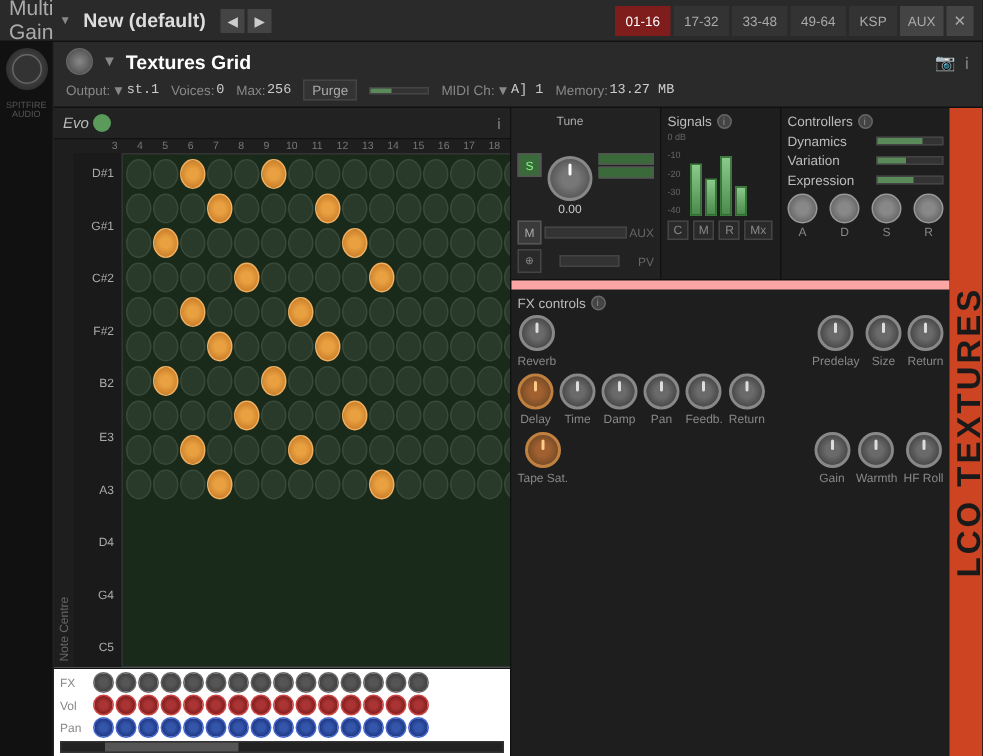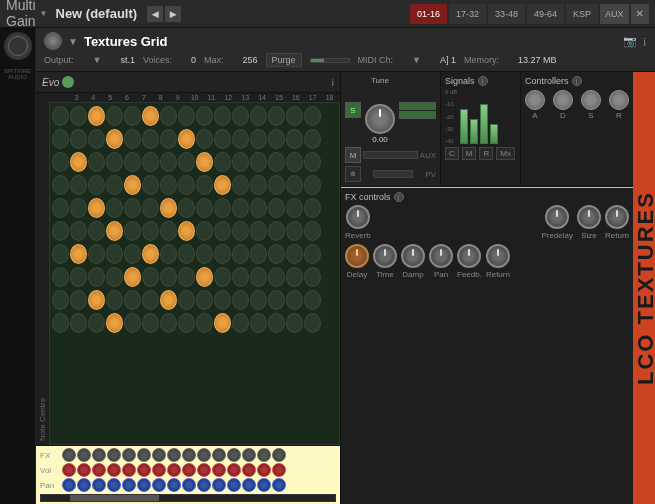--- a/index.html
+++ b/index.html
@@ -157,24 +157,25 @@
     .plugin-header-row2 {
       display: flex;
       align-items: center;
       gap: 8px;
       font-size: 9px;
       color: #888;
     }
     .header-meta {
       display: flex;
       align-items: center;
-      gap: 19px;
+      gap: 1px;
     }
     .meta-value {
       color: #ccc;
+      font-family: Liberation Mono, monospace;
     }
     .purge-btn {
       background: #333;
       color: #aaa;
       border: 1px solid #444;
       font-size: 9px;
       padding: 1px 5px;
       cursor: pointer;
     }
 
@@ -283,21 +284,21 @@
       border: 1px solid #3a4a3a;
       flex-shrink: 0;
     }
     .grid-cell.active {
       background: radial-gradient(circle, #e8a040 30%, #c07020 100%);
       border: 1px solid #f0b060;
     }
 
     
     .left-bottom {
-      background: #fef9c3;
+      background: #ffffff;
       border-top: 1px solid #111;
       padding: 2px 4px;
     }
     .left-bottom-row {
       display: flex;
       align-items: center;
       margin-bottom: 1px;
     }
     .lb-label {
       width: 22px;
@@ -510,21 +511,21 @@
       background: radial-gradient(circle, #888 30%, #555 100%);
       border: 1px solid #999;
     }
     .adsr-label {
       font-size: 8px;
       color: #888;
     }
 
     
     .fx-controls-section {
-      border-top: 1px solid #fca5a5;
+      border-top: 6px solid #fca5a5;
       padding: 4px;
     }
     .fx-row {
       display: flex;
       align-items: center;
       gap: 4px;
       margin-bottom: 4px;
     }
     .fx-knob-group {
       display: flex;
@@ -699,20 +700,32 @@
           <div class="col-num">13</div>
           <div class="col-num">14</div>
           <div class="col-num">15</div>
           <div class="col-num">16</div>
           <div class="col-num">17</div>
           <div class="col-num">18</div>
         </div>
 
         <div class="grid-area">
           <div class="note-centre-label">Note Centre</div>
+          <div class="note-labels">
+            <div class="note-label">D#1</div>
+            <div class="note-label">G#1</div>
+            <div class="note-label">C#2</div>
+            <div class="note-label">F#2</div>
+            <div class="note-label">B2</div>
+            <div class="note-label">E3</div>
+            <div class="note-label">A3</div>
+            <div class="note-label">D4</div>
+            <div class="note-label">G4</div>
+            <div class="note-label">C5</div>
+          </div>
           <div class="grid-container" id="note-grid">
 
           <div class="grid-row">
                 <div class="grid-cell"></div>
                 <div class="grid-cell"></div>
                 <div class="grid-cell active"></div>
                 <div class="grid-cell"></div>
                 <div class="grid-cell"></div>
                 <div class="grid-cell active"></div>
                 <div class="grid-cell"></div>
@@ -1003,20 +1016,40 @@
               <button class="ctrl-btn">R</button>
               <button class="ctrl-btn">Mx</button>
             </div>
           </div>
 
           <div class="controllers-section">
             <div class="section-title">
               <span>Controllers</span>
               <div class="info-dot">i</div>
             </div>
+            <div class="controller-rows">
+              <div class="controller-row">
+                <span class="ctrl-name">Dynamics</span>
+                <div class="ctrl-slider">
+                  <div class="ctrl-slider-fill" style="width:70%;"></div>
+                </div>
+              </div>
+              <div class="controller-row">
+                <span class="ctrl-name">Variation</span>
+                <div class="ctrl-slider">
+                  <div class="ctrl-slider-fill" style="width:45%;"></div>
+                </div>
+              </div>
+              <div class="controller-row">
+                <span class="ctrl-name">Expression</span>
+                <div class="ctrl-slider">
+                  <div class="ctrl-slider-fill" style="width:55%;"></div>
+                </div>
+              </div>
+            </div>
             <div class="adsr-row">
               <div class="adsr-knob-group">
                 <div class="adsr-knob"></div>
                 <span class="adsr-label">A</span>
               </div>
               <div class="adsr-knob-group">
                 <div class="adsr-knob"></div>
                 <span class="adsr-label">D</span>
               </div>
               <div class="adsr-knob-group">
@@ -1077,19 +1110,38 @@
             <div class="fx-knob-group">
               <div class="fx-knob"></div>
               <span class="fx-label">Feedb.</span>
             </div>
             <div class="fx-knob-group">
               <div class="fx-knob"></div>
               <span class="fx-label">Return</span>
             </div>
           </div>
 
+          <div class="fx-row">
+            <div class="fx-knob-group">
+              <div class="fx-knob amber"></div>
+              <span class="fx-label">Tape Sat.</span>
+            </div>
+            <div class="fx-spacer"></div>
+            <div class="fx-knob-group">
+              <div class="fx-knob"></div>
+              <span class="fx-label">Gain</span>
+            </div>
+            <div class="fx-knob-group">
+              <div class="fx-knob"></div>
+              <span class="fx-label">Warmth</span>
+            </div>
+            <div class="fx-knob-group">
+              <div class="fx-knob"></div>
+              <span class="fx-label">HF Roll</span>
+            </div>
+          </div>
         </div>
       </div>
 
       <div class="lco-label">LCO TEXTURES</div>
     </div>
   </div>
 </div>
 
 </body></html>

